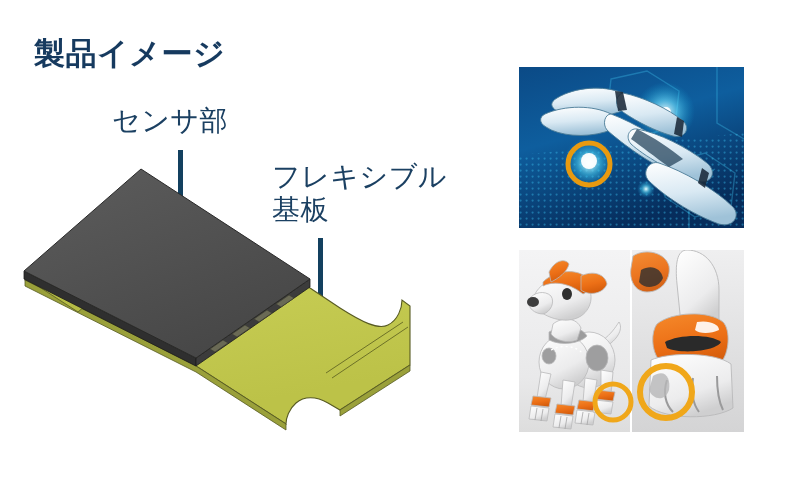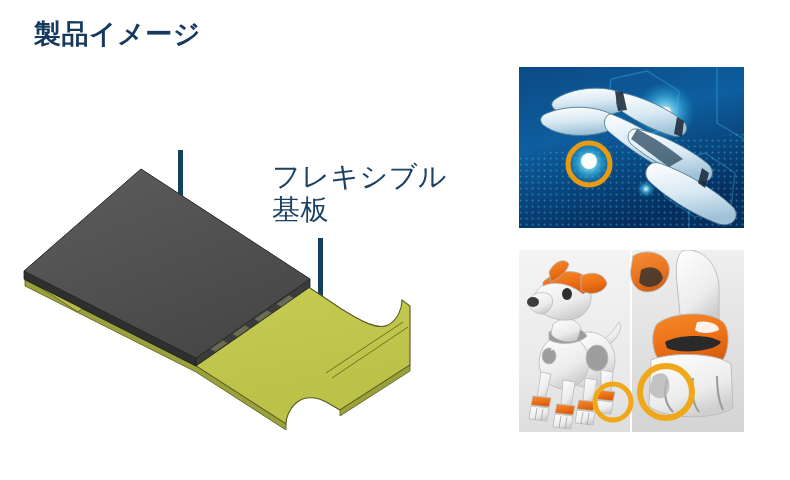--- a/index.html
+++ b/index.html
@@ -8,22 +8,22 @@
     width:790px;height:480px;
     background:#ffffff;
     font-family:"Liberation Sans","DejaVu Sans",sans-serif;
     overflow:hidden;
     position:relative;
   }
   .stage{position:absolute;left:0;top:0;width:790px;height:480px;}
 
   
   #page-title{
-    position:absolute;left:34px;top:16px;
-    font-size:27px;font-weight:bold;
+    position:absolute;left:34px;top:33px;
+    font-size:31px;font-weight:bold;
     color:#163a5f;
     letter-spacing:0.5px;
     white-space:nowrap;
   }
   .callout-label{
     position:absolute;
     font-size:28px;
     color:#1b4062;
     line-height:1.18;
     white-space:pre-line;
@@ -56,20 +56,21 @@
   #photo-robot-dog{left:519px;top:250px;width:225px;height:182px;}
   .photo svg{display:block;}
 </style>
 </head>
 <body>
 
 <div class="stage">
 
   <div id="page-title">製品イメージ</div>
 
+  <div class="callout-label" id="label-sensor">センサ部</div>
 
   <div class="callout-label" id="label-flex">フレキシブル
 基板</div>
 
   <div class="leader" id="leader-sensor"></div>
   <div class="leader" id="leader-flex"></div>
 
   <div id="product-illustration">
     <svg width="430" height="290" viewBox="0 0 430 290" xmlns="http://www.w3.org/2000/svg">
 

